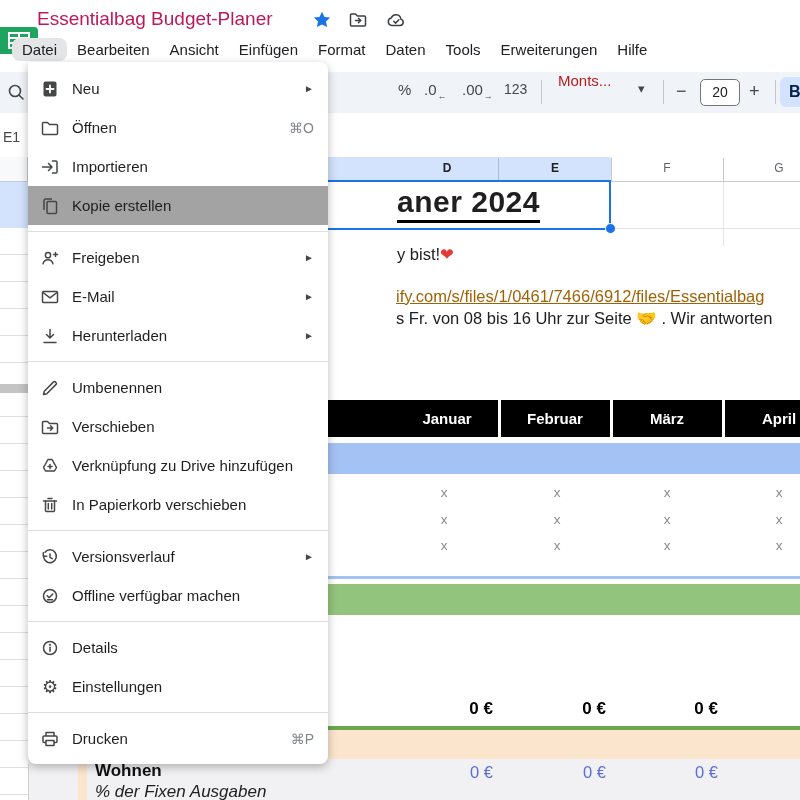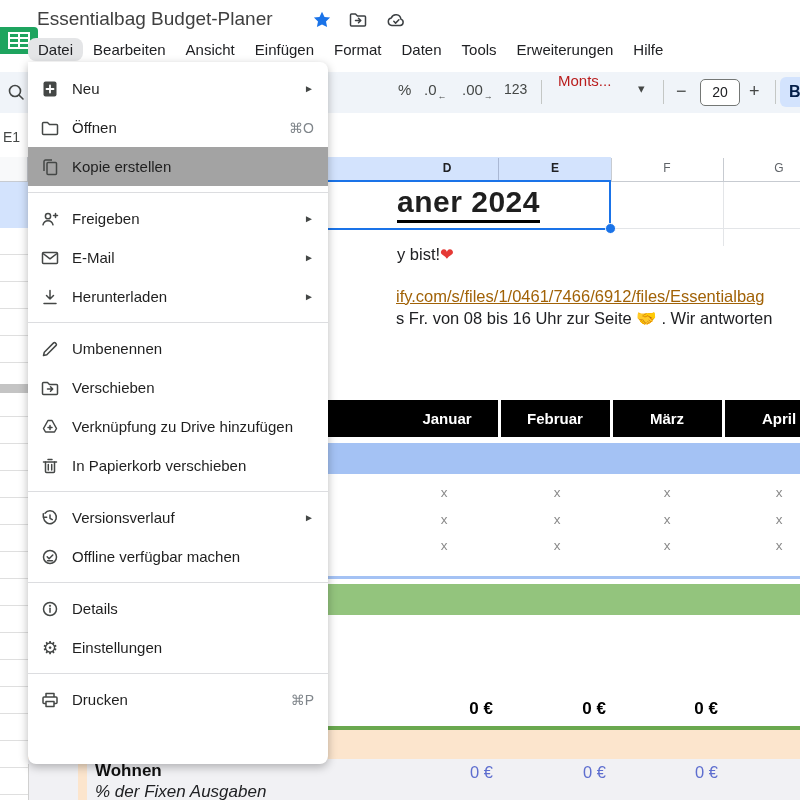--- a/index.html
+++ b/index.html
@@ -1,23 +1,23 @@
 <!DOCTYPE html>
 <html><head>
 <meta charset="utf-8">
 <style>
   html,body{margin:0;padding:0;background:#fff;}
   .stage{position:relative;width:800px;height:800px;overflow:hidden;background:#fff;
          font-family:"Liberation Sans",sans-serif;color:#1f1f1f;}
   .abs{position:absolute;}
   
   .logo{left:0;top:27px;width:38px;height:27px;background:#1ea45f;border-radius:0 4px 4px 0;}
-  .doctitle{left:37px;top:8px;font-size:19px;font-weight:500;color:#404040;white-space:nowrap;}
+  .doctitle{left:37px;top:8px;font-size:19px;font-weight:500;color:#be185d;white-space:nowrap;}
   .topicon{top:10px;width:20px;height:20px;}
-  .menubar{left:28px;top:36px;display:flex;align-items:center;height:26px;text-align:center;}
+  .menubar{left:12px;top:36px;display:flex;align-items:center;height:26px;text-align:center;}
   .menubar .mb{font-size:15px;color:#202124;padding:3px 10px;border-radius:8px;white-space:nowrap;}
   .menubar .mb.active{background:#e4e5e7;}
   
   .toolbar-pill{left:-20px;top:72px;width:840px;height:41px;background:#f0f4f9;border-radius:21px;}
   .tbtn{top:81px;font-size:15px;color:#444746;white-space:nowrap;}
   .tsmall{font-size:9px;position:relative;top:4px;left:1px;}
   .vdiv{top:80px;width:1px;height:24px;background:#c4c7c5;}
   .fontsel{top:72px;font-size:15px;color:#b91c1c;}
   .caret{top:81px;font-size:13px;color:#444746;}
   .sizebox{left:700px;top:79px;width:38px;height:25px;border:1px solid #747775;border-radius:5px;
@@ -211,20 +211,29 @@
     </div>
     <div class="mi">
       <span class="mico">
           <svg width="20" height="20" viewBox="0 0 20 20" fill="none" stroke="#444746" stroke-width="1.5" stroke-linejoin="round">
             <path d="M2.5 5.5c0-.6.4-1 1-1h4l2 2h7c.6 0 1 .4 1 1v8c0 .6-.4 1-1 1h-13c-.6 0-1-.4-1-1z"></path>
           </svg>
         </span>
       <span class="milabel">Öffnen</span>
       <span class="mshort">⌘O</span>
     </div>
+    <div class="mi">
+      <span class="mico">
+          <svg width="20" height="20" viewBox="0 0 20 20" fill="none" stroke="#444746" stroke-width="1.5" stroke-linecap="round" stroke-linejoin="round">
+            <path d="M12.5 4h3.5a1 1 0 0 1 1 1v10a1 1 0 0 1-1 1h-3.5"></path>
+            <path d="M2.5 10h9.5M8.5 6.5L12 10l-3.5 3.5"></path>
+          </svg>
+        </span>
+      <span class="milabel">Importieren</span>
+    </div>
     <div class="mi hl">
       <span class="mico">
           <svg width="20" height="20" viewBox="0 0 20 20" fill="none" stroke="#444746" stroke-width="1.5" stroke-linejoin="round">
             <rect x="7" y="5.5" width="9.5" height="12" rx="1"></rect>
             <path d="M4 14V4.5A1.5 1.5 0 0 1 5.5 3H12"></path>
           </svg>
         </span>
       <span class="milabel">Kopie erstellen</span>
     </div>
     <div class="msep"></div>

